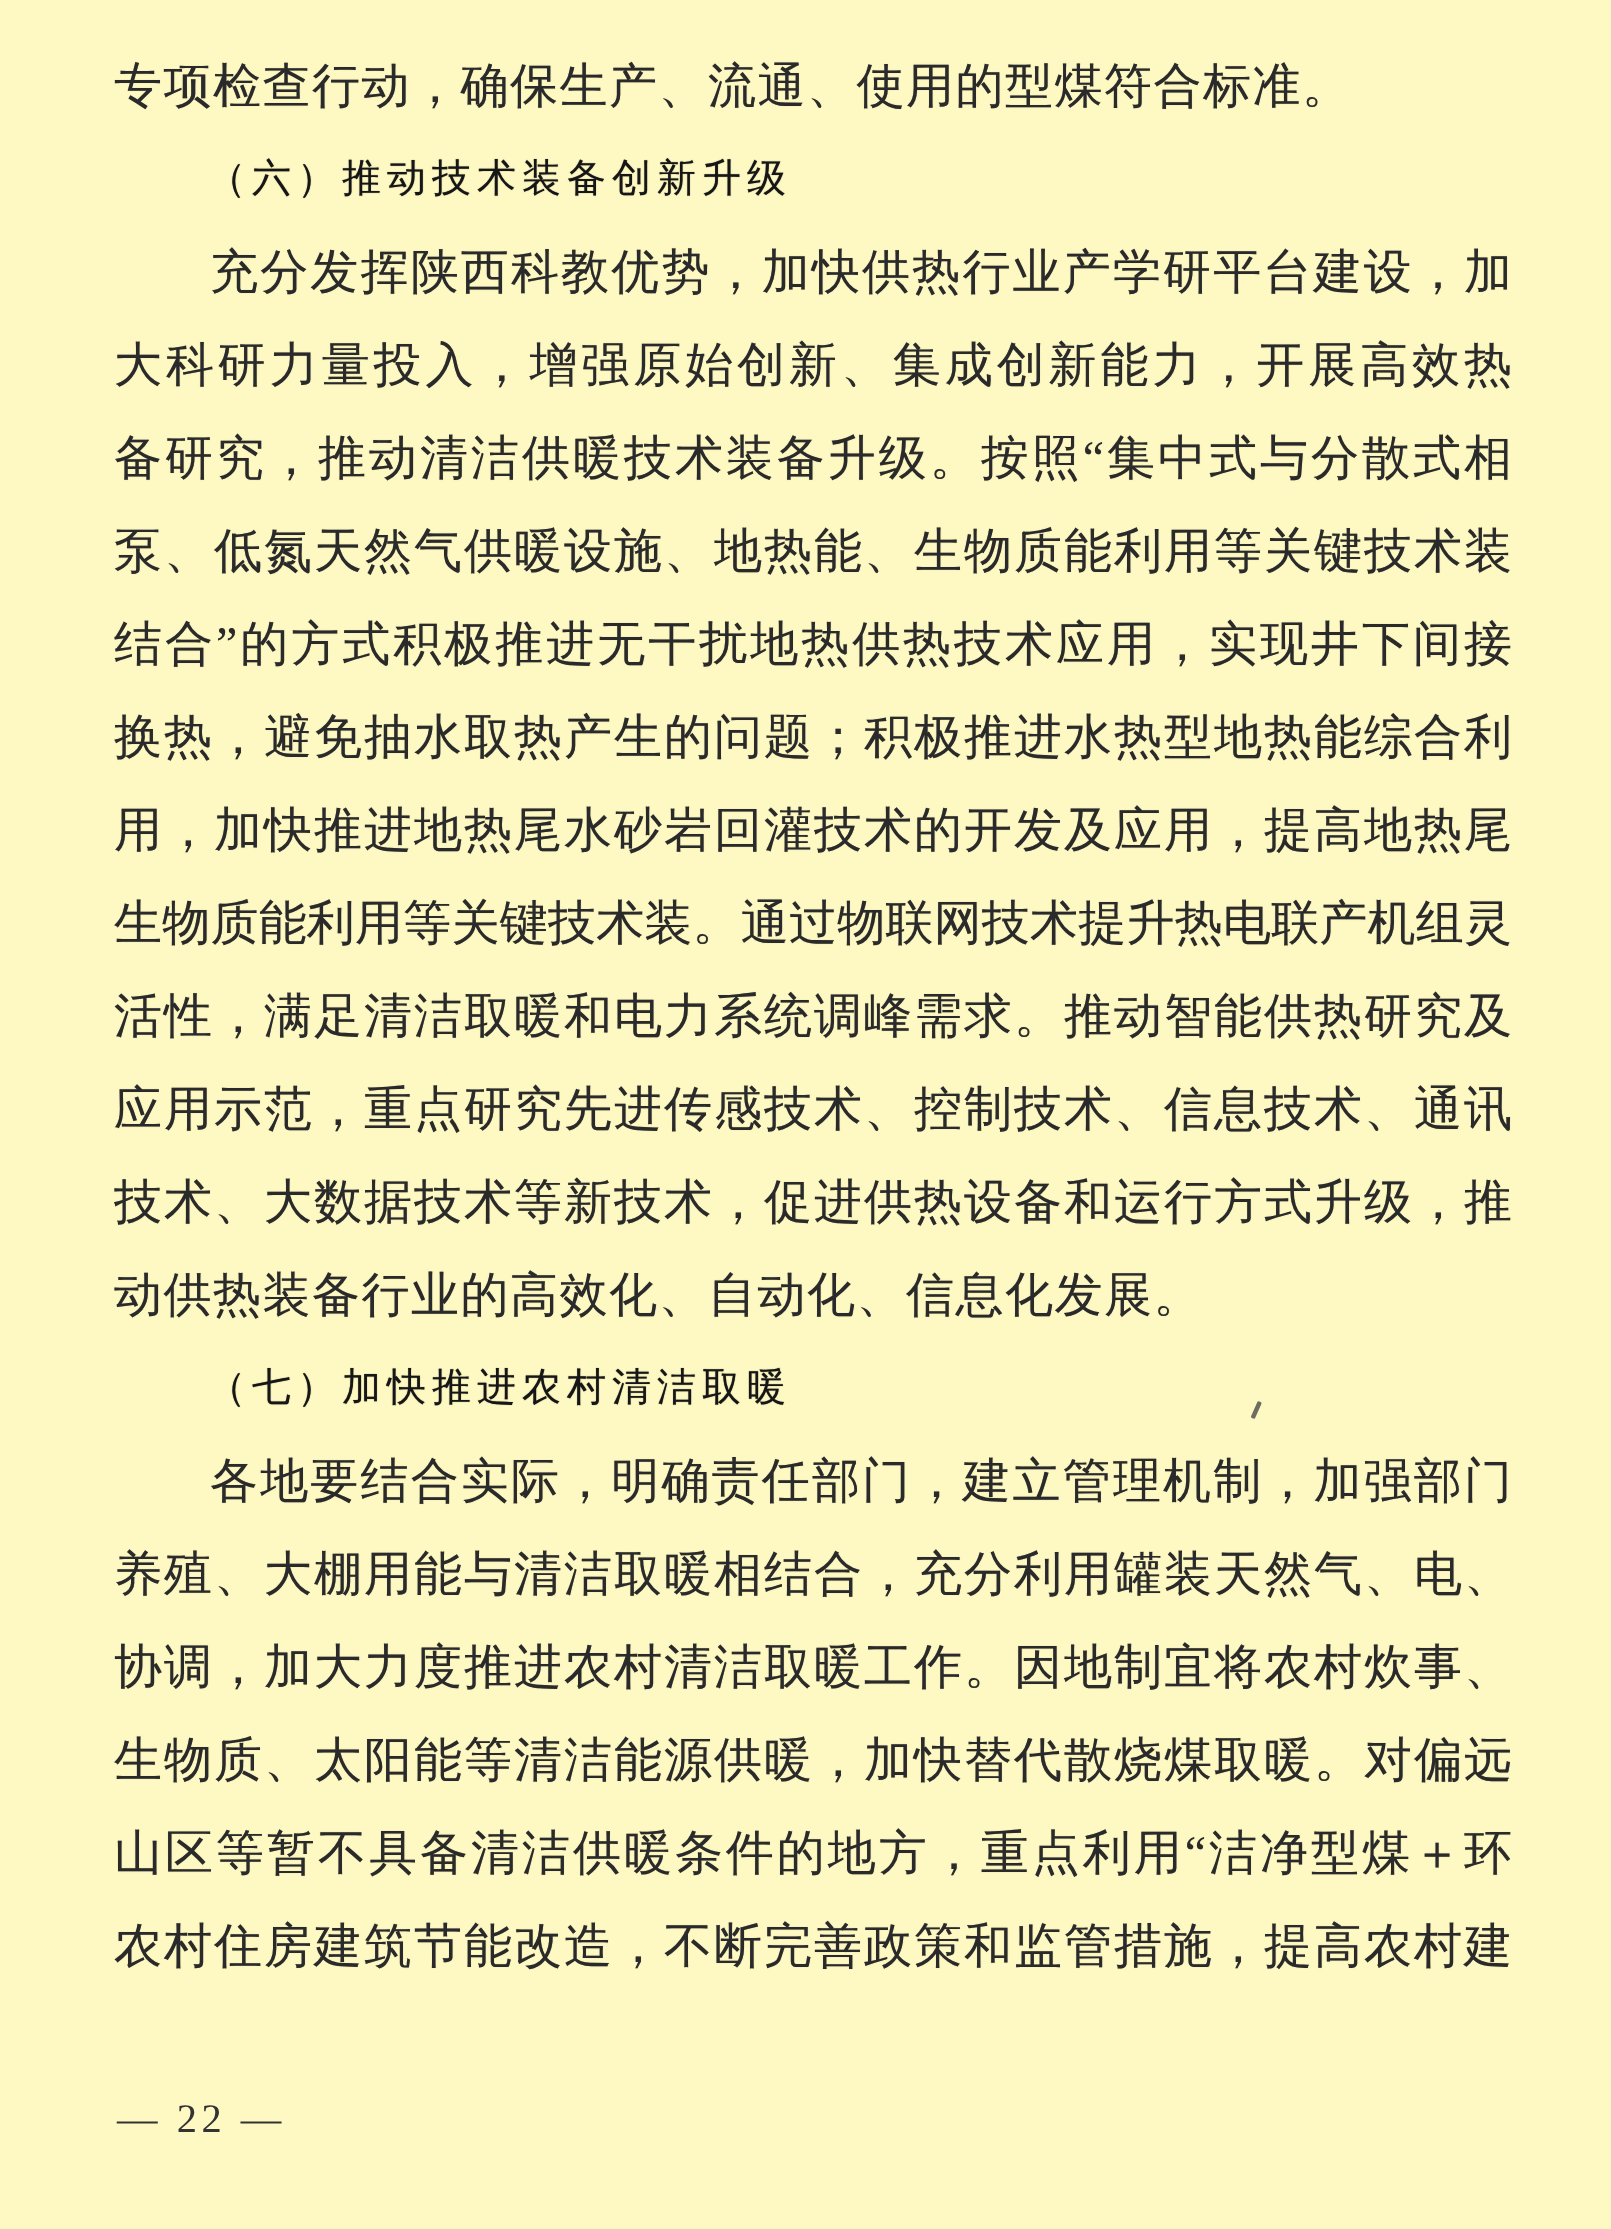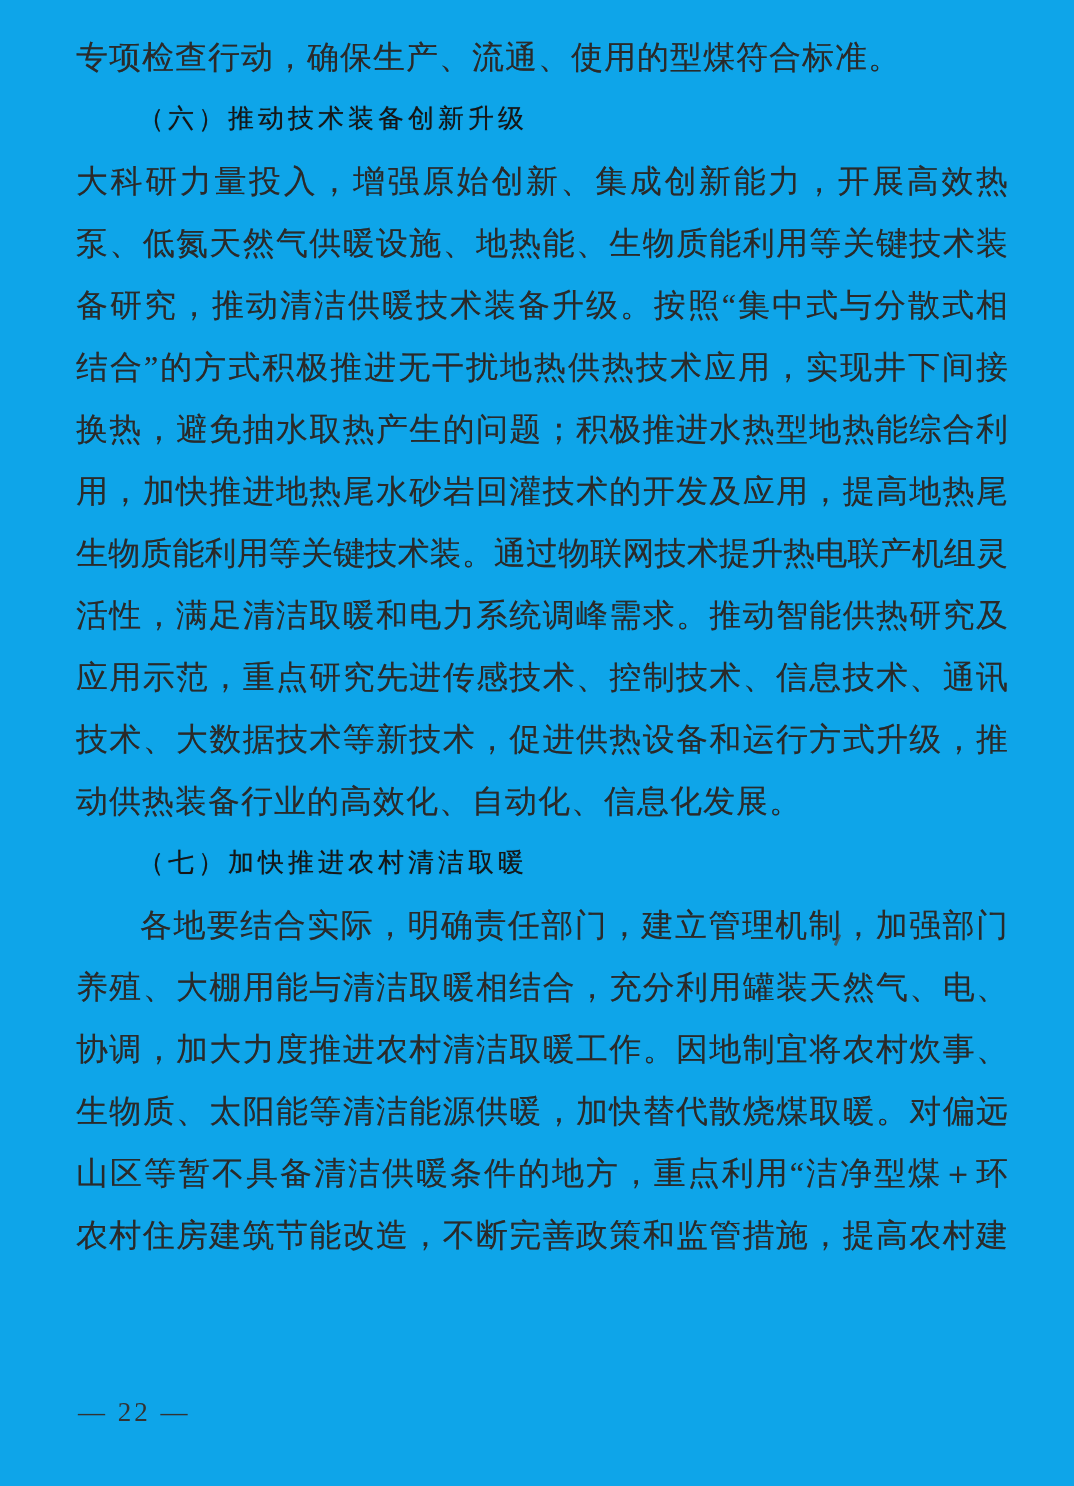--- a/index.html
+++ b/index.html
@@ -5,21 +5,21 @@
   html, body {
     margin: 0;
     padding: 0;
     background: #e8e8e8;
   }
   .page {
     position: relative;
     width: 1074px;
     height: 1486px;
     margin: 0 auto;
-    background: #0ea5e9;
+    background: #fef9c3;
     overflow: hidden;
     font-family: "Liberation Serif", "DejaVu Serif", serif;
   }
   .text-col {
     position: absolute;
     left: 76px;
     top: 26px;
     width: 932px;
   }
   .line {
@@ -69,23 +69,24 @@
     opacity: 0.8;
   }
 </style>
 </head>
 <body>
 
 <div class="page">
   <div class="text-col">
       <div class="line body">专项检查行动，确保生产、流通、使用的型煤符合标准。</div>
       <div class="line heading indent">（六）推动技术装备创新升级</div>
+      <div class="line body indent justify">充分发挥陕西科教优势，加快供热行业产学研平台建设，加</div>
       <div class="line body justify">大科研力量投入，增强原始创新、集成创新能力，开展高效热</div>
+      <div class="line body justify">备研究，推动清洁供暖技术装备升级。按照“集中式与分散式相</div>
       <div class="line body justify">泵、低氮天然气供暖设施、地热能、生物质能利用等关键技术装</div>
-      <div class="line body justify">备研究，推动清洁供暖技术装备升级。按照“集中式与分散式相</div>
       <div class="line body justify">结合”的方式积极推进无干扰地热供热技术应用，实现井下间接</div>
       <div class="line body justify">换热，避免抽水取热产生的问题；积极推进水热型地热能综合利</div>
       <div class="line body justify">用，加快推进地热尾水砂岩回灌技术的开发及应用，提高地热尾</div>
       <div class="line body justify">生物质能利用等关键技术装。通过物联网技术提升热电联产机组灵</div>
       <div class="line body justify">活性，满足清洁取暖和电力系统调峰需求。推动智能供热研究及</div>
       <div class="line body justify">应用示范，重点研究先进传感技术、控制技术、信息技术、通讯</div>
       <div class="line body justify">技术、大数据技术等新技术，促进供热设备和运行方式升级，推</div>
       <div class="line body">动供热装备行业的高效化、自动化、信息化发展。</div>
       <div class="line heading indent">（七）加快推进农村清洁取暖</div>
       <div class="line body indent justify">各地要结合实际，明确责任部门，建立管理机制，加强部门</div>

